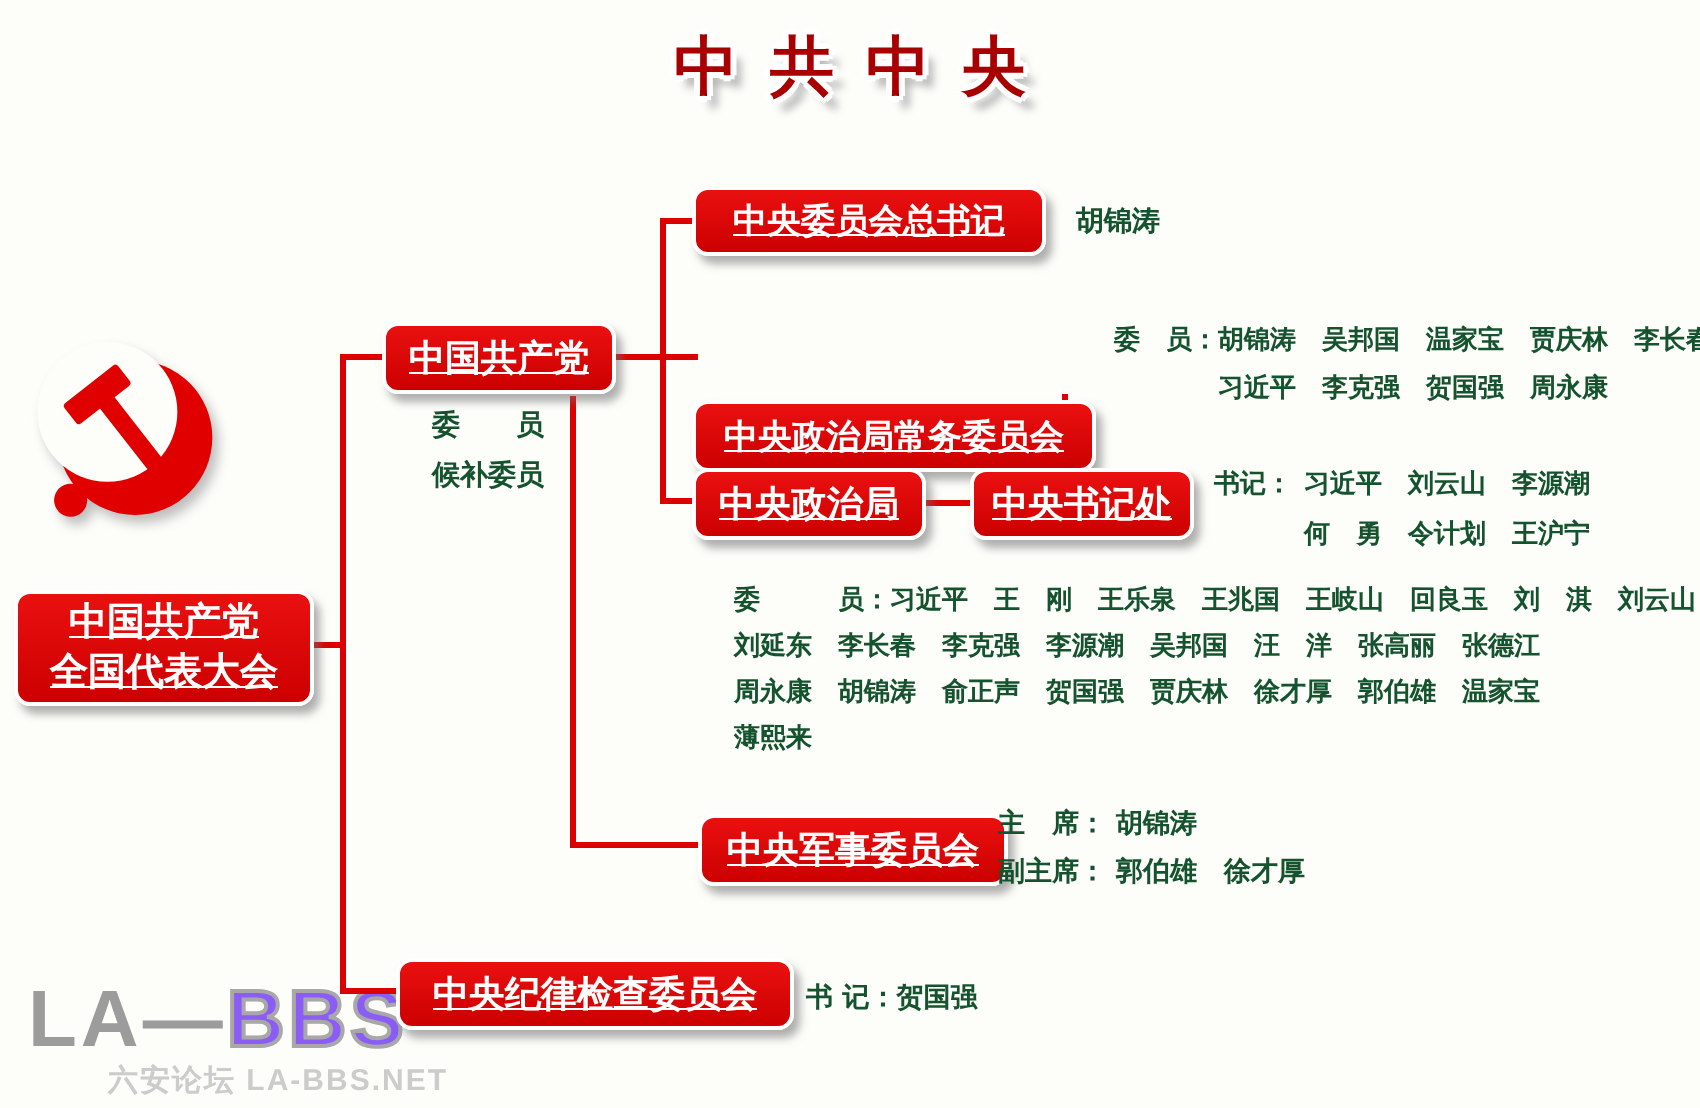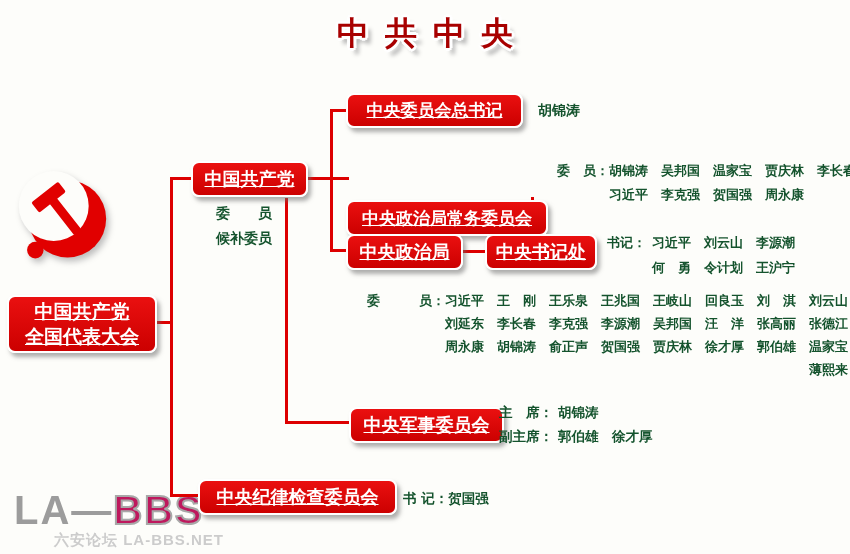--- a/index.html
+++ b/index.html
@@ -20,36 +20,36 @@
   .rbox{position:absolute;display:flex;align-items:center;justify-content:center;
     box-sizing:border-box;background:linear-gradient(180deg,#ea1010,#cc0000);
     border:2px solid #ffffff;border-radius:8px;
     box-shadow:3px 4px 4px rgba(110,110,110,.55);
     color:#ffffff;font-weight:bold;font-size:18px;white-space:nowrap;z-index:3;text-decoration:underline;}
 
   
   .lbl{position:absolute;color:#14532d;font-weight:bold;white-space:nowrap;z-index:3;}
   .list{font-size:13px;line-height:24px;}
   .pb{font-size:13px;line-height:23px;}
-  .pb .indent{text-align:right;}
+  .pb .indent{}
   .psc .indent{margin-left:52px;}
   .sec .seclabel{display:inline-block;width:45px;}
   .sec .indent{margin-left:45px;}
   .kvlabel{display:inline-block;width:55px;}
   .kvval{margin-left:4px;}
 
   
   .emblem{position:absolute;left:16px;top:168px;z-index:1;
     filter:drop-shadow(3px 4px 3px #bdbdbd);}
 
   
   .wm-main{position:absolute;left:14px;top:488px;z-index:0;
     font-family:"Liberation Sans",sans-serif;font-weight:bold;font-size:40px;
     color:#9c9c9c;letter-spacing:2px;}
-  .wm-main .outline{color:#be185d;-webkit-text-stroke:2px #a8a8a8;
+  .wm-main .outline{color:#8b5cf6;-webkit-text-stroke:2px #a8a8a8;
     text-shadow:0 0 1px #b5b5b5;}
   .wm-sub{position:absolute;left:54px;top:531px;z-index:0;
     font-family:"Liberation Sans",sans-serif;font-weight:bold;font-size:15px;
     color:#cccccc;letter-spacing:1px;}
 </style>
 </head>
 <body>
 
 <div id="canvas">
 

